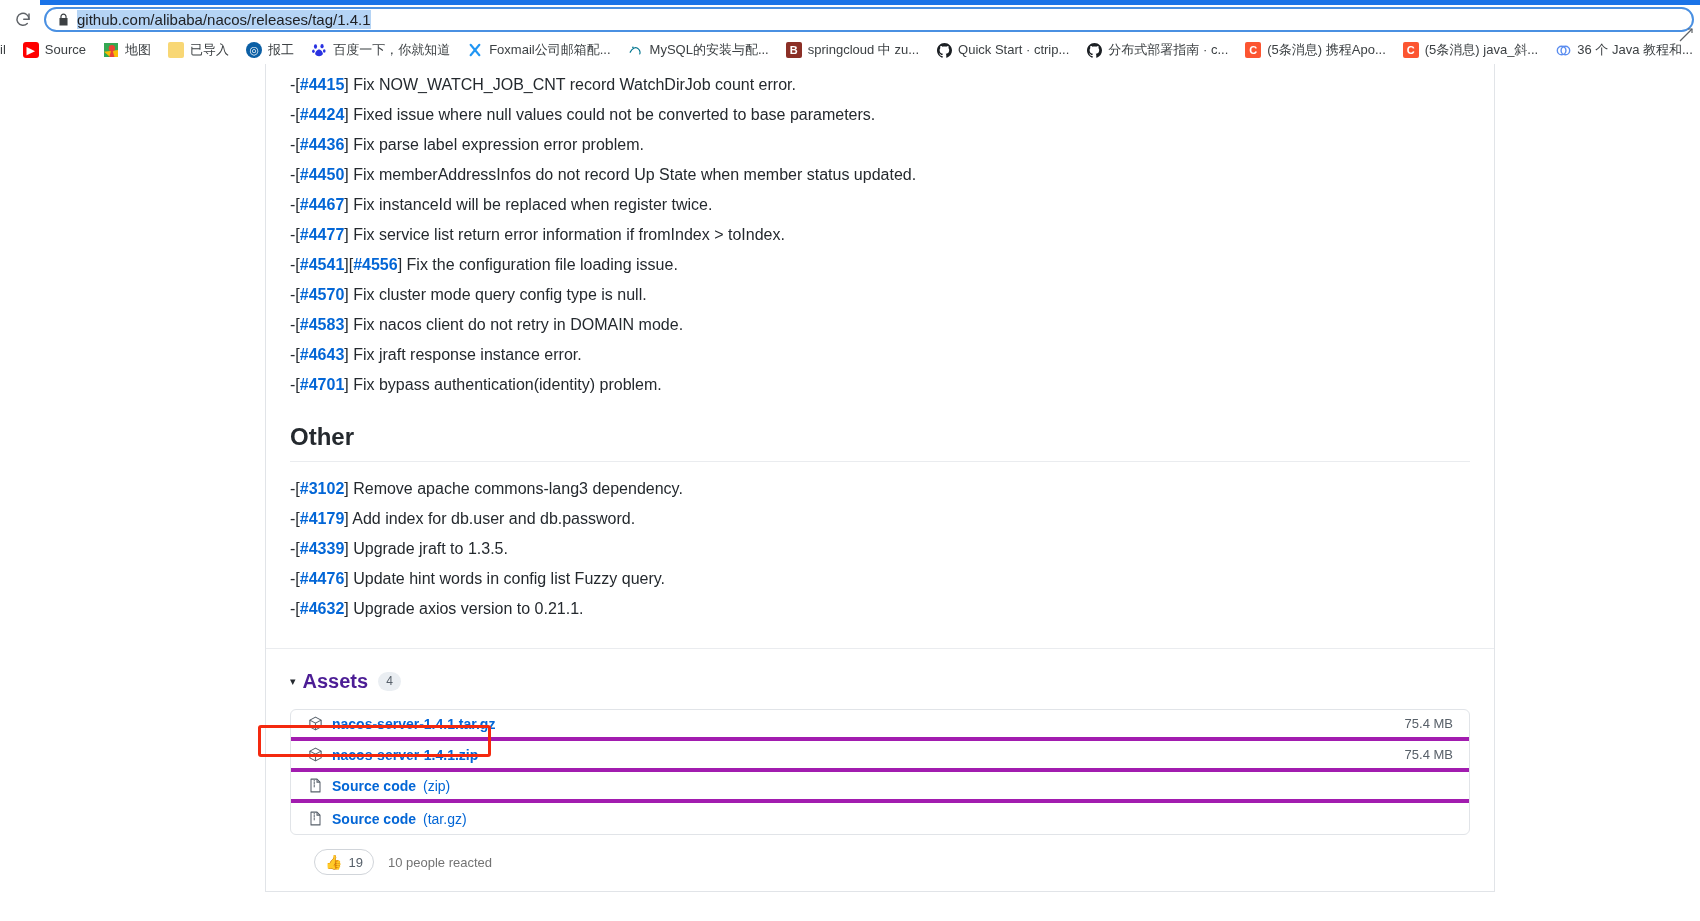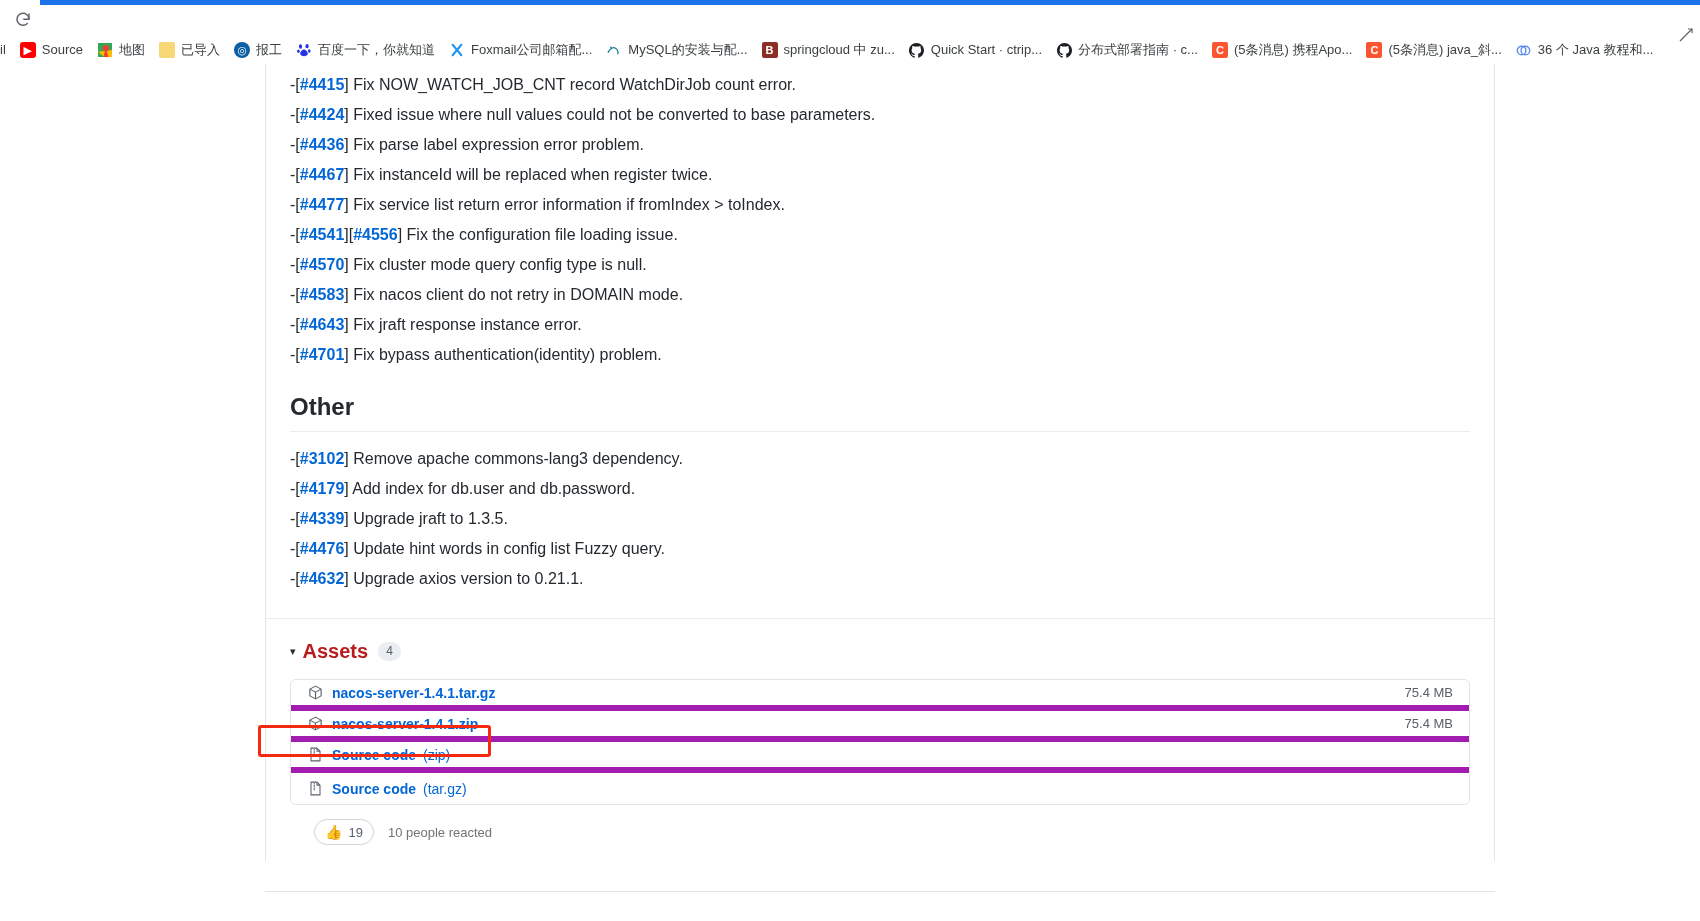--- a/index.html
+++ b/index.html
@@ -66,20 +66,21 @@
   }
 
   
   #bookmarks-bar {
     position: absolute; top: 36px; left: 0;
     width: 1700px; height: 28px;
     display: flex; align-items: center;
     padding-left: 0px;
     white-space: nowrap;
     overflow: hidden;
+    justify-content: space-between;
   }
   .bookmark {
     display: flex; align-items: center;
     height: 24px;
     padding: 0 7px;
     border-radius: 4px;
     cursor: pointer;
     flex: 0 0 auto;
   }
   .bookmark:first-child { padding-left: 0px; }
@@ -164,42 +165,42 @@
   #assets-wrap { padding: 20px 24px 16px 24px; }
   #assets-header {
     display: flex; align-items: center;
     margin-bottom: 16px;
   }
   #assets-caret {
     font-size: 11px; color: #24292e; margin-right: 7px;
     line-height: 10px; cursor: pointer;
   }
   #assets-title {
-    font-size: 20px; font-weight: 600; color: #b91c1c;
+    font-size: 20px; font-weight: 600; color: #4c1d95;
     line-height: 24px;
   }
   #assets-count {
     margin-left: 10px;
     background: #eaeef2;
     color: #57606a;
     font-size: 12px;
     border-radius: 10px;
     padding: 1px 8px;
     line-height: 17px;
   }
   #assets-list {
     border: 1px solid #e1e4e8;
     border-radius: 6px;
     overflow: visible;
   }
   .asset-row {
     display: flex; align-items: center;
     height: 31px;
     padding: 0 16px;
-    border-bottom: 6px solid #a21caf;
+    border-bottom: 4px solid #a21caf;
     position: relative;
   }
   .asset-row:last-child { border-bottom: none; }
   .asset-icon {
     width: 16px; height: 17px;
     flex: 0 0 16px;
     margin-right: 9px;
     display: flex; align-items: center; justify-content: center;
     color: #57606a;
   }
@@ -269,20 +270,28 @@
   <div id="tabstrip-edge"></div>
 
   <div id="toolbar-row">
     <div id="reload-button">
       <svg width="18" height="18" viewBox="0 0 24 24" fill="none" stroke="currentColor" stroke-width="2" stroke-linecap="round">
         <path d="M20 11a8 8 0 1 0-2.3 5.7"></path>
         <polyline points="20 4 20 11 13 11" stroke-linejoin="round"></polyline>
       </svg>
     </div>
 
+    <div id="omnibox">
+      <span id="lock-icon">
+        <svg width="11" height="13" viewBox="0 0 12 14" fill="currentColor">
+          <path d="M6 0.4c-1.9 0-3.4 1.5-3.4 3.4v1.6h-1v8.2h8.8V5.4h-1V3.8C9.4 1.9 7.9 0.4 6 0.4zm0 1.3c1.2 0 2.1 0.9 2.1 2.1v1.6H3.9V3.8c0-1.2 0.9-2.1 2.1-2.1z"></path>
+        </svg>
+      </span>
+      <span id="url-text">github.com/alibaba/nacos/releases/tag/1.4.1</span>
+    </div>
 
     <div id="window-corner">
       <svg width="16" height="16" viewBox="0 0 16 16" fill="none" stroke="currentColor" stroke-width="1.2">
         <path d="M2 14 L14 2"></path>
           <path d="M10 2 L14 2 L14 6"></path>
       </svg>
     </div>
   </div>
 
   <div id="bookmarks-bar">
@@ -402,20 +411,21 @@
 
   <div id="release-card">
     <div id="release-body">
 
       <div class="md-body-pad">
 
         <div class="md-list">
           <div class="md-line">-[<a class="ref">#4415</a>] <span>Fix NOW_WATCH_JOB_CNT record WatchDirJob count error.</span></div>
           <div class="md-line">-[<a class="ref">#4424</a>] <span>Fixed issue where null values could not be converted to base parameters.</span></div>
           <div class="md-line">-[<a class="ref">#4436</a>] <span>Fix parse label expression error problem.</span></div>
+          <div class="md-line">-[<a class="ref">#4450</a>] <span>Fix memberAddressInfos do not record Up State when member status updated.</span></div>
           <div class="md-line">-[<a class="ref">#4467</a>] <span>Fix instanceId will be replaced when register twice.</span></div>
           <div class="md-line">-[<a class="ref">#4477</a>] <span>Fix service list return error information if fromIndex &gt; toIndex.</span></div>
           <div class="md-line">-[<a class="ref">#4541</a>][<a class="ref">#4556</a>] <span>Fix the configuration file loading issue.</span></div>
           <div class="md-line">-[<a class="ref">#4570</a>] <span>Fix cluster mode query config type is null.</span></div>
           <div class="md-line">-[<a class="ref">#4583</a>] <span>Fix nacos client do not retry in DOMAIN mode.</span></div>
           <div class="md-line">-[<a class="ref">#4643</a>] <span>Fix jraft response instance error.</span></div>
           <div class="md-line">-[<a class="ref">#4701</a>] <span>Fix bypass authentication(identity) problem.</span></div>
         </div>
 
         <h2 class="md-h2">Other</h2>

